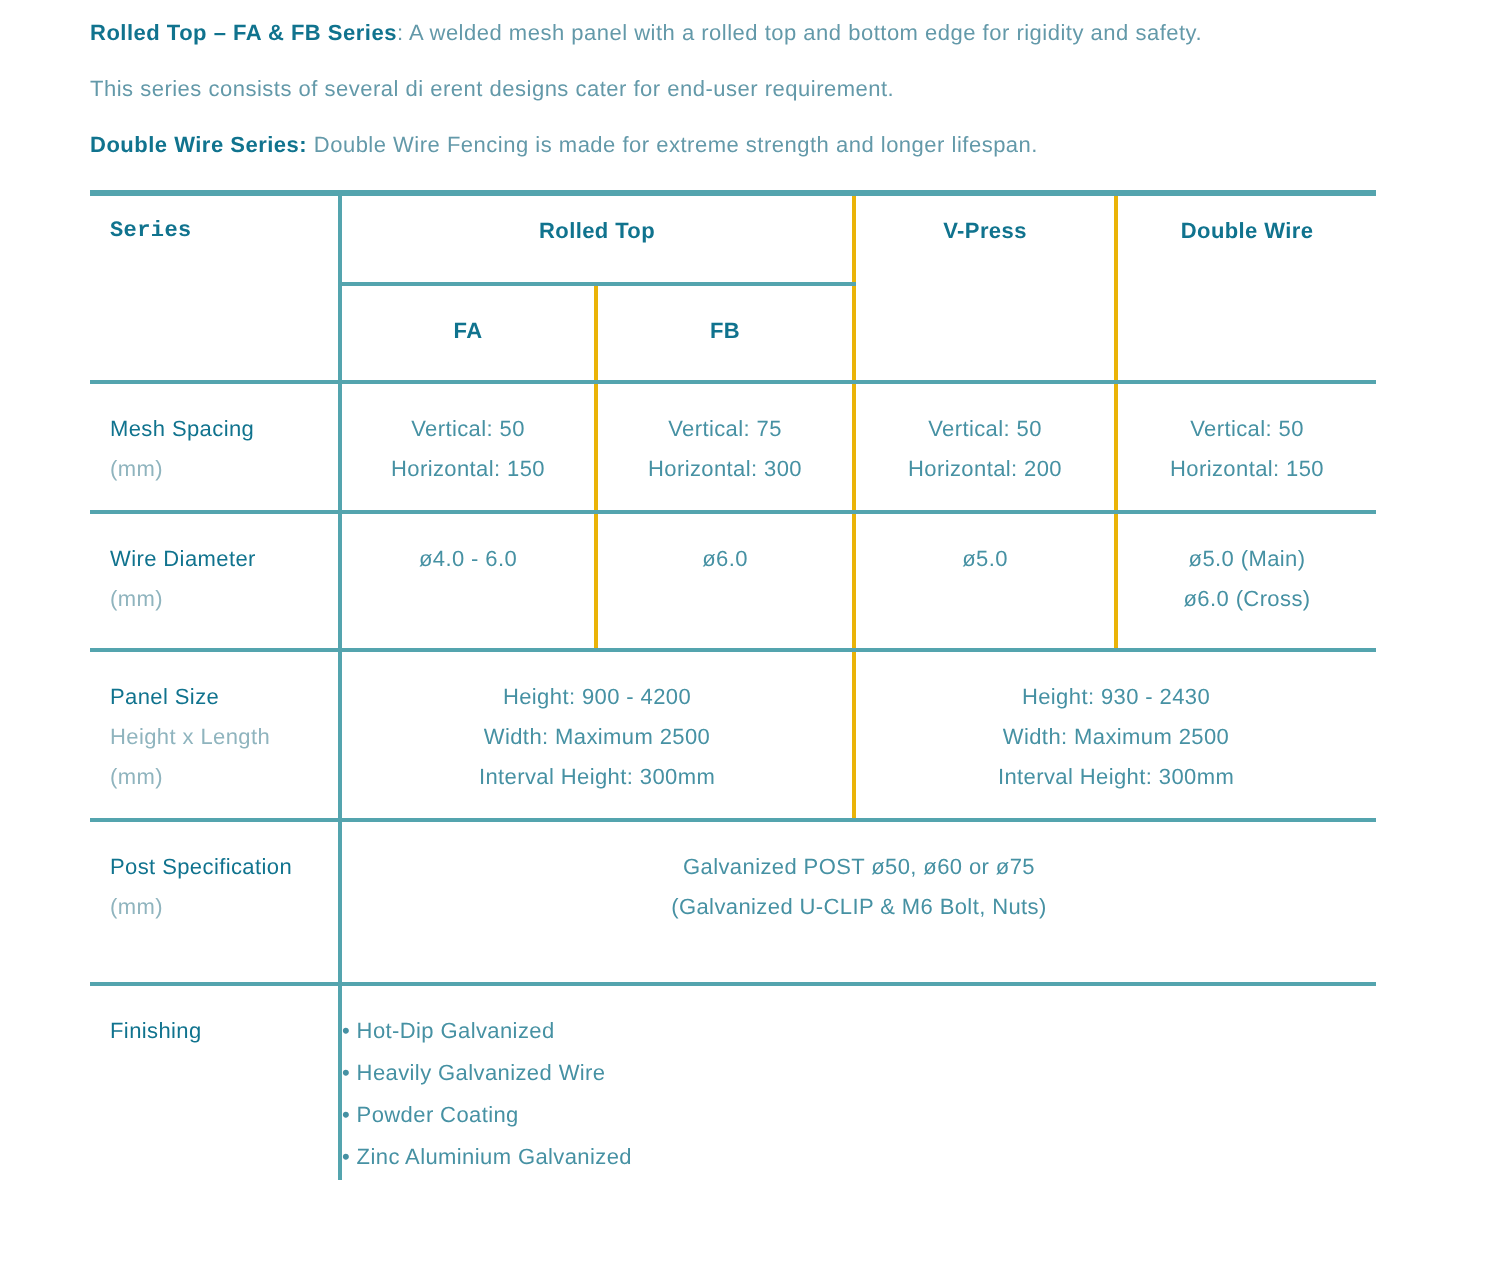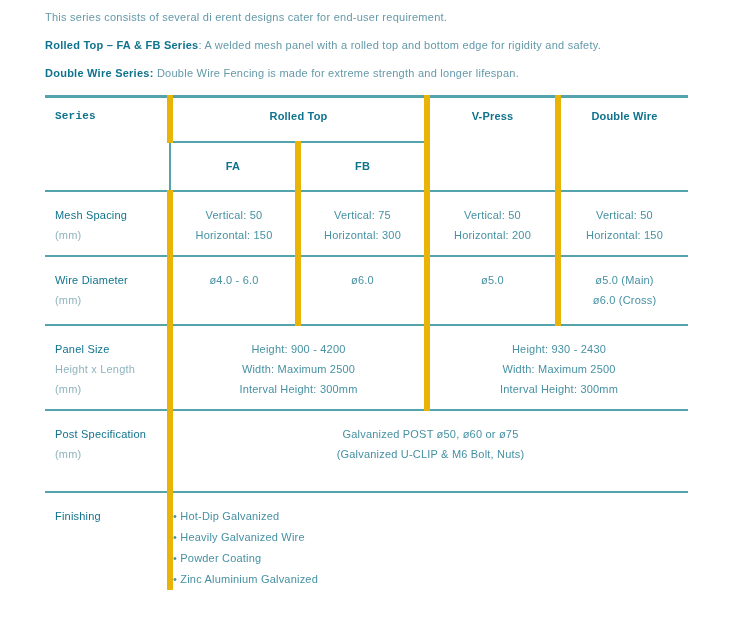--- a/index.html
+++ b/index.html
@@ -34,21 +34,21 @@
     border-top: 3px solid #54a4ae;
   }
   .spec th, .spec td {
     font-size: 11px;
     letter-spacing: 0.2px;
     vertical-align: top;
     text-align: center;
     color: #4691a3;
     padding: 0;
   }
-  .spec .bl { border-left: 6px solid #eab308; }
+  .spec .bl { border-left: 2px solid #eab308; }
   .spec .br { border-right: 2px solid #54a4ae; }
   .spec .bb { border-bottom: 2px solid #54a4ae; }
 
   tr.h1 { height: 45px; }
   tr.h2 { height: 49px; }
   tr.r-mesh { height: 65px; }
   tr.r-wire { height: 69px; }
   tr.r-panel { height: 85px; }
   tr.r-post { height: 82px; }
   tr.r-finish { height: 97px; }
@@ -74,22 +74,22 @@
     line-height: 21px;
   }
   .bullets span { display: block; }
 </style>
 </head>
 <body>
 
 <div class="page">
 
   <div class="intro">
+    <p><b>Rolled Top – FA &amp; FB Series</b><span>: A welded mesh panel with a rolled top and bottom edge for rigidity and safety.</span></p>
     <p><b></b><span>This series consists of several di erent designs cater for end-user requirement.</span></p>
-    <p><b>Rolled Top – FA &amp; FB Series</b><span>: A welded mesh panel with a rolled top and bottom edge for rigidity and safety.</span></p>
     <p><b>Double Wire Series:</b><span> Double Wire Fencing is made for extreme strength and longer lifespan.</span></p>
   </div>
 
   <table class="spec">
     <colgroup>
       <col style="width:125px">
       <col style="width:128px">
       <col style="width:129px">
       <col style="width:131px">
       <col style="width:130px">

